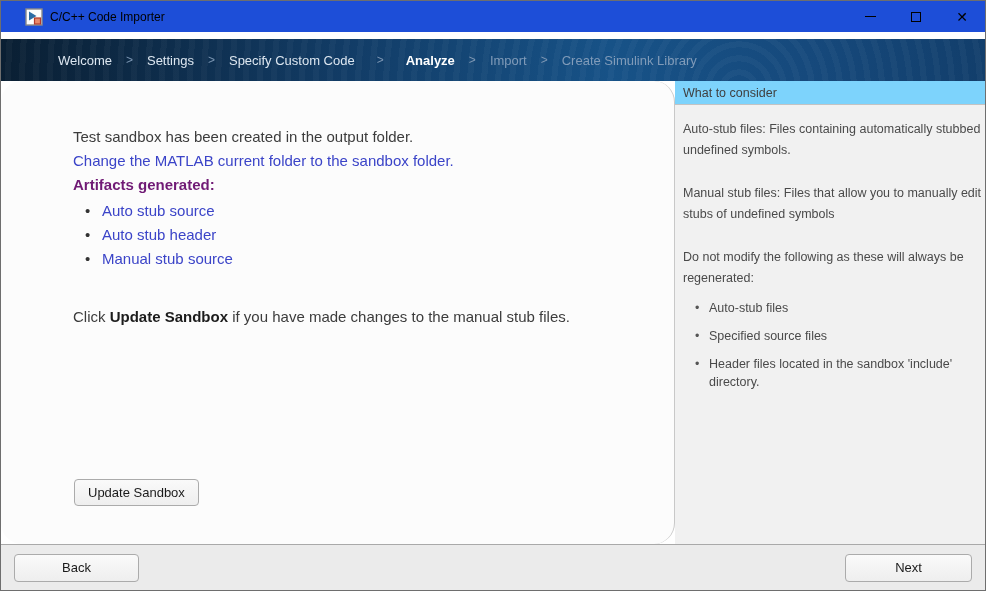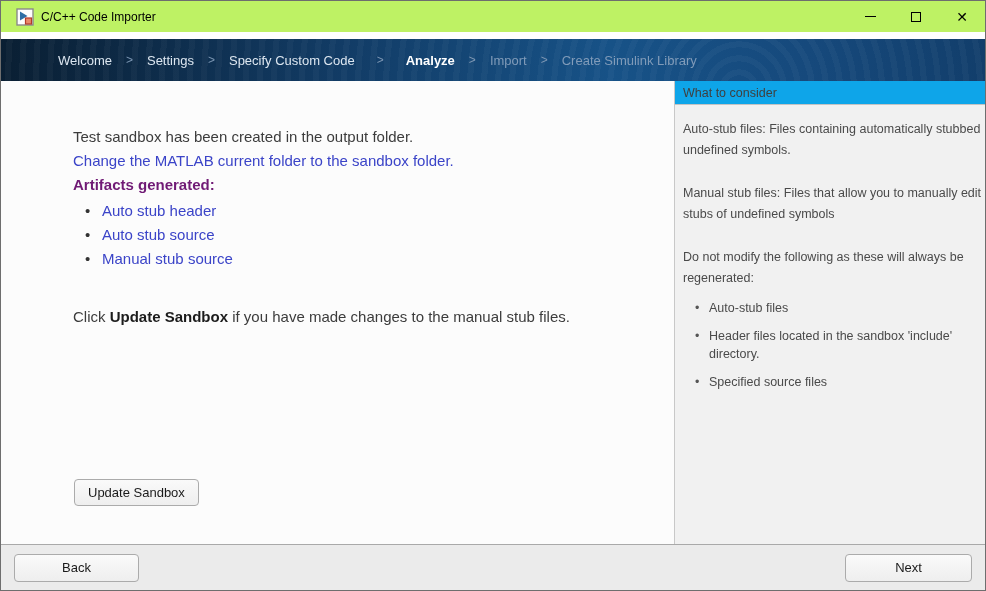--- a/index.html
+++ b/index.html
@@ -12,23 +12,23 @@
   .window {
     width: 986px; height: 591px;
     border: 1px solid #6e6e6e;
     display: flex; flex-direction: column;
     background: #ffffff;
   }
 
   
   .titlebar {
     height: 31px; flex: 0 0 auto;
-    background: #bef264;
-    display: flex; align-items: center;
-    padding-left: 15px;
+    background: #1d4ed8;
+    display: flex; align-items: center;
+    padding-left: 24px;
   }
   .app-icon { width: 18px; height: 18px; margin-right: 7px; flex: 0 0 auto; }
   .title-text { font-size: 12px; color: #000000; }
   .win-controls { margin-left: auto; display: flex; height: 100%; }
   .win-btn {
     width: 46px; height: 100%;
     display: flex; align-items: center; justify-content: center;
     color: #000; font-size: 13px; cursor: default;
   }
   .min-glyph { display: block; width: 11px; height: 0; border-top: 1.6px solid #000; }
@@ -58,20 +58,21 @@
 
   
   .body-row { flex: 1 1 auto; display: flex; min-height: 0; }
   .main {
     flex: 1 1 auto;
     background: #fcfcfc;
     border-right: 1px solid #c8c8c8;
     padding: 44px 0 0 72px;
     font-size: 15px; color: #3c3c3c;
     position: relative;
+    border-radius: 21px;
   }
   .main p { line-height: 24px; }
   .link { color: #3b44c8; cursor: pointer; }
   .bold-heading { font-weight: bold; color: #701a75; }
   ul.artifact-list { list-style: none; margin: 2px 0 0 0; }
   ul.artifact-list li {
     line-height: 24px; position: relative; padding-left: 29px;
   }
   ul.artifact-list li::before {
     content: "•"; color: #333; position: absolute; left: 12px; font-size: 15px;
@@ -97,21 +98,21 @@
 
   
   .sidebar {
     flex: 0 0 310px; width: 310px;
     background: #f1f1f1;
     display: flex; flex-direction: column;
     font-size: 12.5px; color: #4a4a4a;
   }
   .sidebar-header {
     height: 24px; flex: 0 0 auto;
-    background: #0ea5e9;
+    background: #7dd3fc;
     border-bottom: 1px solid #c3c3c3;
     display: flex; align-items: center;
     padding-left: 8px;
     font-size: 12.5px; color: #3f3f3f;
   }
   .sidebar-content { padding: 14px 2px 0 8px; line-height: 21px; }
   .sidebar-para { margin-bottom: 22px; }
   .sidebar-para.tight { margin-bottom: 0; }
   ul.consider-list { list-style: none; margin-top: 3px; }
   ul.consider-list li { position: relative; padding-left: 26px; line-height: 18px; margin-top: 10px; }
@@ -170,38 +171,38 @@
     <span class="crumb future">Create Simulink Library</span>
   </div>
 
   <div class="body-row">
 
     <div class="main">
       <p>Test sandbox has been created in the output folder.</p>
       <p><span class="link">Change the MATLAB current folder to the sandbox folder.</span></p>
       <p class="bold-heading">Artifacts generated:</p>
       <ul class="artifact-list">
+        <li><span class="link">Auto stub source</span></li>
         <li><span class="link">Auto stub header</span></li>
-        <li><span class="link">Auto stub source</span></li>
         <li><span class="link">Manual stub source</span></li>
       </ul>
       <p class="click-para"><span>Click </span><span class="inline-bold">Update Sandbox</span><span> if you have made changes to the manual stub files.</span></p>
       <button class="btn update-btn">Update Sandbox</button>
     </div>
 
     <div class="sidebar">
       <div class="sidebar-header">What to consider</div>
       <div class="sidebar-content">
         <div class="sidebar-para">Auto-stub files: Files containing automatically stubbed undefined symbols.</div>
         <div class="sidebar-para">Manual stub files: Files that allow you to manually edit stubs of undefined symbols</div>
         <div class="sidebar-para tight">Do not modify the following as these will always be regenerated:</div>
         <ul class="consider-list">
           <li>Auto-stub files</li>
+          <li>Specified source files</li>
           <li>Header files located in the sandbox 'include' directory.</li>
-          <li>Specified source files</li>
         </ul>
       </div>
     </div>
   </div>
 
   <div class="footer">
     <button class="btn back-btn">Back</button>
     <button class="btn next-btn">Next</button>
   </div>
 

